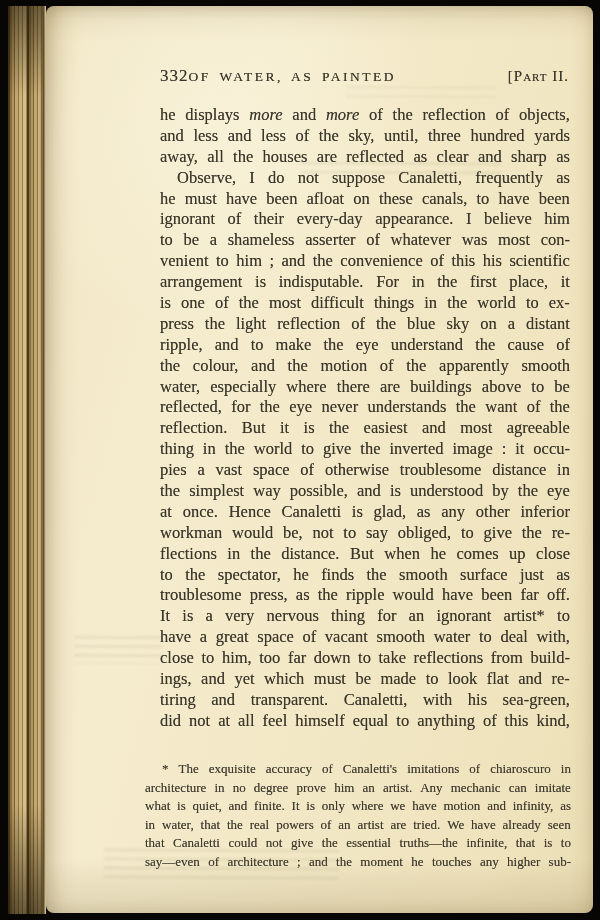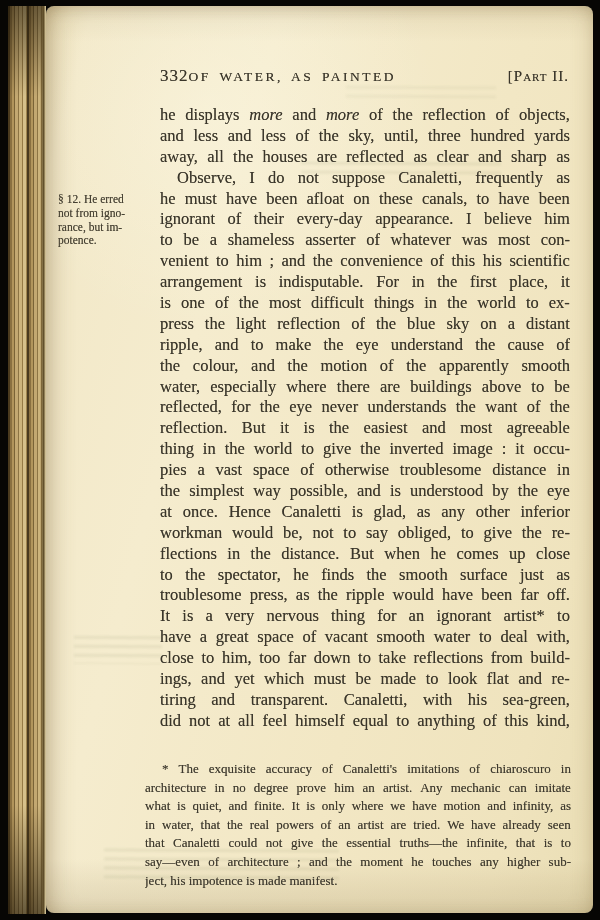--- a/index.html
+++ b/index.html
@@ -70,26 +70,20 @@
     <div class="ghost g2"></div>
     <div class="ghost g3"></div>
     <div class="ghost g4"></div>
 
     <div class="header">
       <span class="pgnum">332</span>
       <span class="runhead">OF WATER, AS PAINTED</span>
       <span class="parthead">[Part II.</span>
     </div>
 
-    <aside class="mnote">
-        <div class="tl lastl"><span>§ 12. He erred</span></div>
-        <div class="tl lastl"><span>not from igno-</span></div>
-        <div class="tl lastl"><span>rance, but im-</span></div>
-        <div class="tl lastl"><span>potence.</span></div>
-      </aside>
 
     <div class="bodytext">
       <div>
           <div class="tl j">
             <span>he</span>
             <span>displays</span>
             <span class="it">more</span>
             <span>and</span>
             <span class="it">more</span>
             <span>of</span>
@@ -538,17 +532,16 @@
           <span>;</span>
           <span>and</span>
           <span>the</span>
           <span>moment</span>
           <span>he</span>
           <span>touches</span>
           <span>any</span>
           <span>higher</span>
           <span>sub-</span>
         </div>
-        <div class="tl lastl"><span>ject, his impotence is made manifest.</span></div>
       </div>
 
   </div>
 </div>
 
 </body></html>

